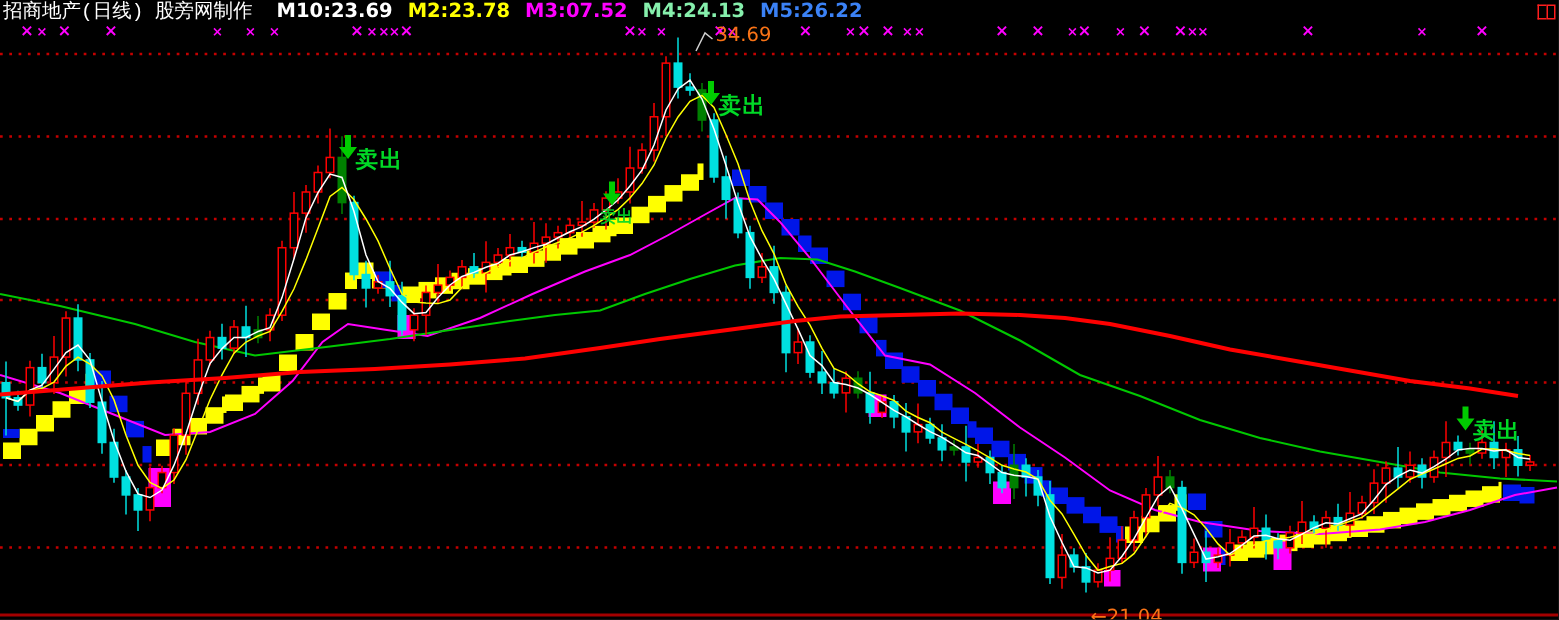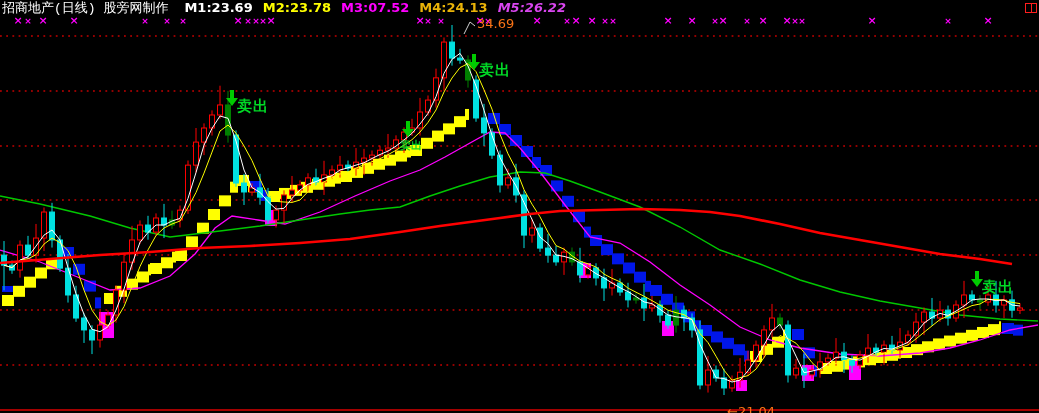--- a/index.html
+++ b/index.html
@@ -17,21 +17,21 @@
   #corner-icon{position:absolute;width:12px;height:10px;z-index:6;display:flex;}
   #corner-icon span{flex:1;border:1px solid #ff1e1e;}
   #corner-icon span:first-child{border-right:none;}
   #bottom-divider{position:absolute;left:0;width:1039px;height:2px;background:#a40000;z-index:4;}
 </style>
 </head>
 <body>
 
 <div id="stage">
   <div class="hdr">
-    <span class="title">招商地产(日线) 股旁网制作</span><span class="m-val" style="color: rgb(255, 255, 255);">M1:23.69</span><span class="m-val" style="color: rgb(255, 255, 0);">M2:23.78</span><span class="m-val" style="color: rgb(255, 0, 255);">M3:07.52</span><span class="m-val" style="color: #eab308;">M4:24.13</span><span class="m-val" style="color: #d946ef; font-style: italic;">M5:26.22</span>
+    <span class="title">招商地产(日线) 股旁网制作</span><span class="m-val" style="color: rgb(255, 255, 255);">M10:23.69</span><span class="m-val" style="color: rgb(255, 255, 0);">M2:23.78</span><span class="m-val" style="color: rgb(255, 0, 255);">M3:07.52</span><span class="m-val" style="color: #86efac;">M4:24.13</span><span class="m-val" style="color: #3b82f6;">M5:26.22</span>
   </div>
 
   <svg id="chart" width="1039" height="413">
       <g>
         <line x1="0" y1="36" x2="1039" y2="36" stroke="#c40000" stroke-width="1.6" stroke-dasharray="1.8 4.4"></line>
         <line x1="0" y1="91" x2="1039" y2="91" stroke="#c40000" stroke-width="1.6" stroke-dasharray="1.8 4.4"></line>
         <line x1="0" y1="146" x2="1039" y2="146" stroke="#c40000" stroke-width="1.6" stroke-dasharray="1.8 4.4"></line>
         <line x1="0" y1="200" x2="1039" y2="200" stroke="#c40000" stroke-width="1.6" stroke-dasharray="1.8 4.4"></line>
         <line x1="0" y1="255" x2="1039" y2="255" stroke="#c40000" stroke-width="1.6" stroke-dasharray="1.8 4.4"></line>
         <line x1="0" y1="310" x2="1039" y2="310" stroke="#c40000" stroke-width="1.6" stroke-dasharray="1.8 4.4"></line>

